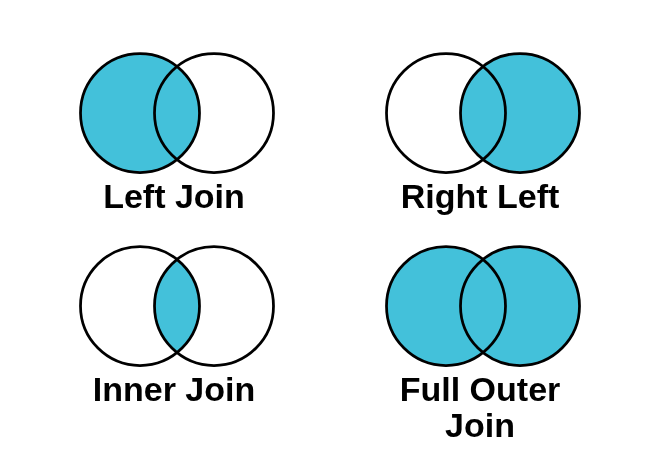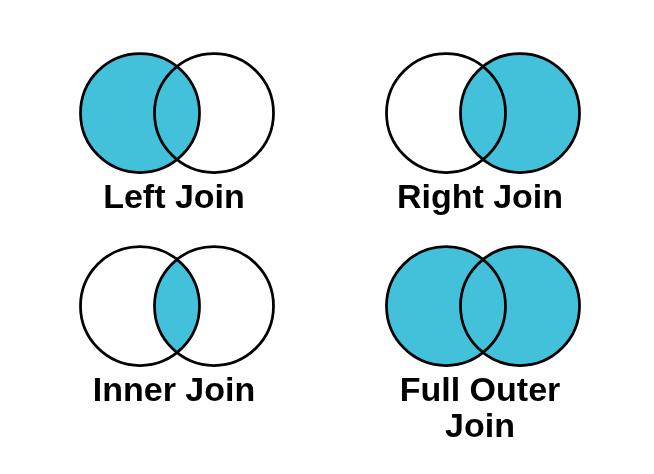--- a/index.html
+++ b/index.html
@@ -63,21 +63,21 @@
           <clipPath id="clip-right-join">
             <circle cx="72" cy="65" r="59.5"></circle>
           </clipPath>
         </defs>
         <circle cx="72" cy="65" r="59.5" fill="#FFFFFF"></circle>
         <circle cx="146" cy="65" r="59.5" fill="#43C1DA"></circle>
         <circle cx="146" cy="65" r="59.5" fill="#43C1DA" clip-path="url(#clip-right-join)"></circle>
         <circle cx="72" cy="65" r="59.5" fill="none" stroke="#000000" stroke-width="2.75"></circle>
         <circle cx="146" cy="65" r="59.5" fill="none" stroke="#000000" stroke-width="2.75"></circle>
       </svg>
-    <div class="join-label">Right Join</div>
+    <div class="join-label">Right Left</div>
   </div>
 
   <div class="panel" style="left:374px; top:241px;">
     <svg width="212" height="130">
         <defs>
           <clipPath id="clip-full-outer-join">
             <circle cx="72" cy="65" r="59.5"></circle>
           </clipPath>
         </defs>
         <circle cx="72" cy="65" r="59.5" fill="#43C1DA"></circle>

